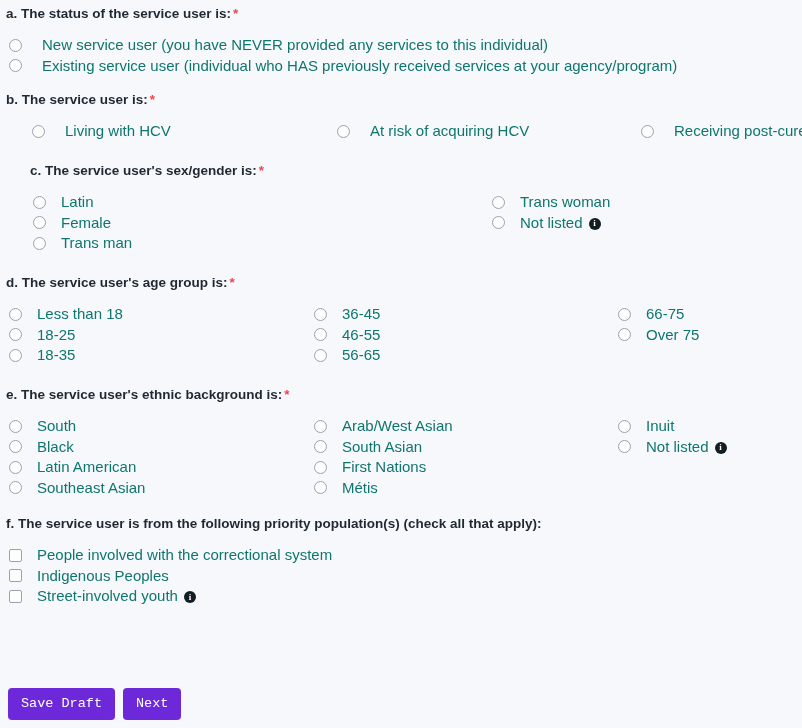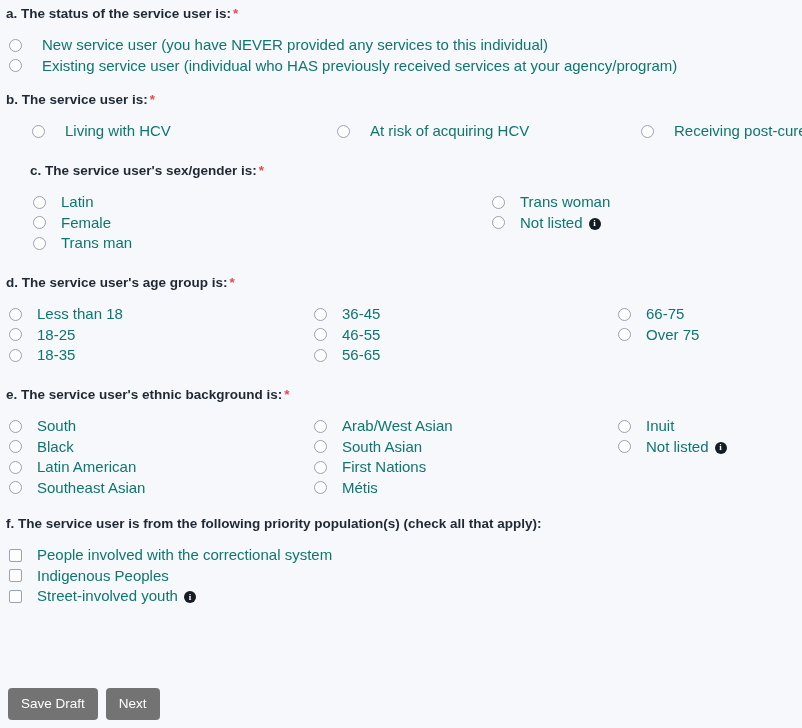--- a/index.html
+++ b/index.html
@@ -109,25 +109,25 @@
 
   
   .btn-row {
     position: absolute;
     left: 8px;
     top: 688px;
     display: flex;
     gap: 8px;
   }
   .btn {
-    background: #737373;
+    background: #6d28d9;
     color: #ffffff;
     border: none;
     border-radius: 4px;
-    font-family: Liberation Sans, sans-serif;
+    font-family: Liberation Mono, monospace;
     font-size: 13.5px;
     padding: 8px 13px;
     cursor: pointer;
     line-height: 1.15;
     white-space: nowrap;
   }
 </style>
 </head>
 <body>
 

